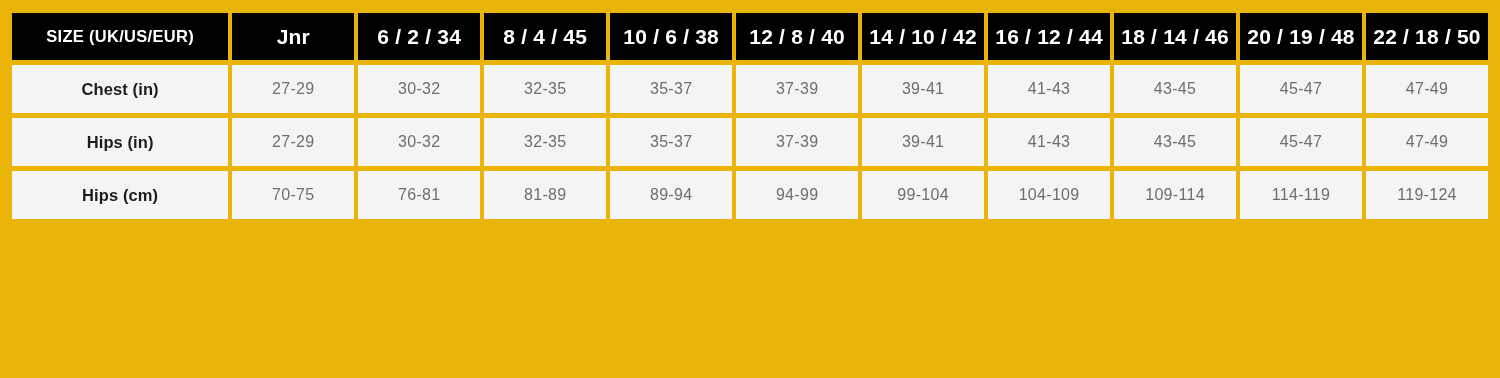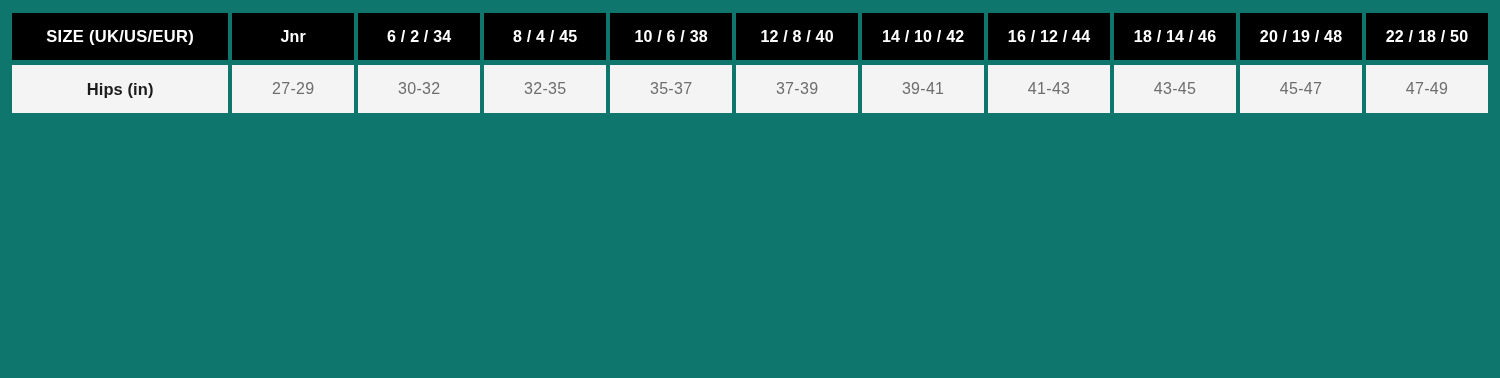--- a/index.html
+++ b/index.html
@@ -12,35 +12,35 @@
     height: 378px;
     font-family: "Liberation Sans", sans-serif;
     overflow: hidden;
   }
 
   .size-chart {
     box-sizing: border-box;
     width: 1500px;
     height: 378px;
     padding: 8px 8px 0 8px;
-    background: #0f766e;
+    background: #eab308;
   }
 
   .chart-table {
     width: 100%;
     border-collapse: separate;
     border-spacing: 4px 5px;
     table-layout: fixed;
   }
 
   
   .chart-table thead th {
     background: #000000;
     color: #ffffff;
-    font-size: 16px;
+    font-size: 21px;
     font-weight: bold;
     letter-spacing: 0.2px;
     height: 47px;
     padding: 0 4px;
     text-align: center;
     vertical-align: middle;
     white-space: nowrap;
     overflow: hidden;
   }
   .chart-table thead th.corner-head {
@@ -105,27 +105,53 @@
           <th>12 / 8 / 40</th>
           <th>14 / 10 / 42</th>
           <th>16 / 12 / 44</th>
           <th>18 / 14 / 46</th>
           <th>20 / 19 / 48</th>
           <th>22 / 18 / 50</th>
         </tr>
     </thead>
     <tbody>
         <tr>
+          <td class="row-label">Chest (in)</td>
+          <td class="measure-cell">27-29</td>
+          <td class="measure-cell">30-32</td>
+          <td class="measure-cell">32-35</td>
+          <td class="measure-cell">35-37</td>
+          <td class="measure-cell">37-39</td>
+          <td class="measure-cell">39-41</td>
+          <td class="measure-cell">41-43</td>
+          <td class="measure-cell">43-45</td>
+          <td class="measure-cell">45-47</td>
+          <td class="measure-cell">47-49</td>
+        </tr>
+        <tr>
           <td class="row-label">Hips (in)</td>
           <td class="measure-cell">27-29</td>
           <td class="measure-cell">30-32</td>
           <td class="measure-cell">32-35</td>
           <td class="measure-cell">35-37</td>
           <td class="measure-cell">37-39</td>
           <td class="measure-cell">39-41</td>
           <td class="measure-cell">41-43</td>
           <td class="measure-cell">43-45</td>
           <td class="measure-cell">45-47</td>
           <td class="measure-cell">47-49</td>
         </tr>
+        <tr>
+          <td class="row-label">Hips (cm)</td>
+          <td class="measure-cell">70-75</td>
+          <td class="measure-cell">76-81</td>
+          <td class="measure-cell">81-89</td>
+          <td class="measure-cell">89-94</td>
+          <td class="measure-cell">94-99</td>
+          <td class="measure-cell">99-104</td>
+          <td class="measure-cell">104-109</td>
+          <td class="measure-cell">109-114</td>
+          <td class="measure-cell">114-119</td>
+          <td class="measure-cell">119-124</td>
+        </tr>
       </tbody>
   </table>
 </div>
 
 </body></html>

